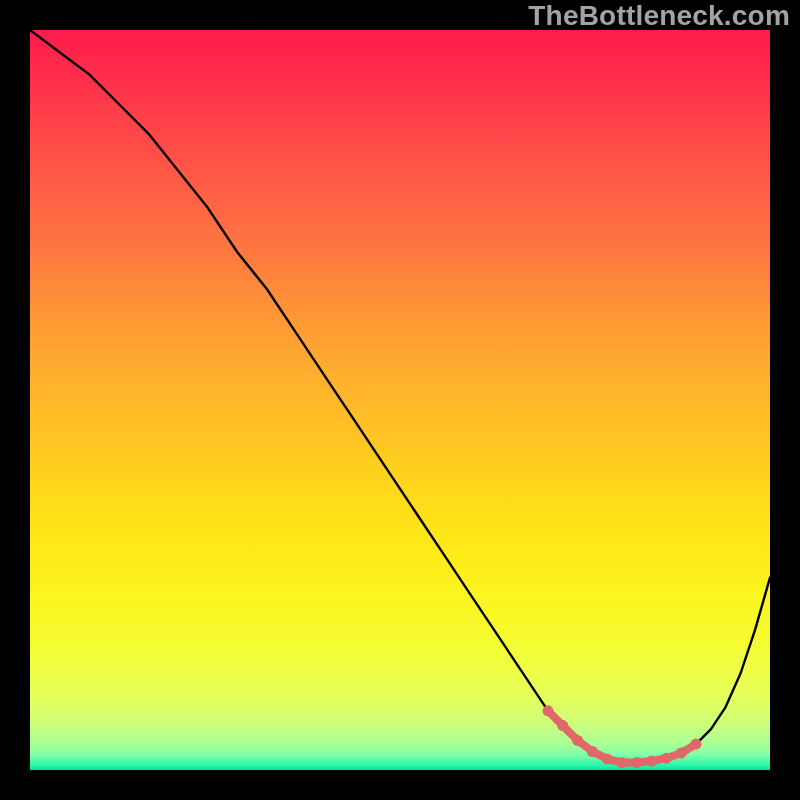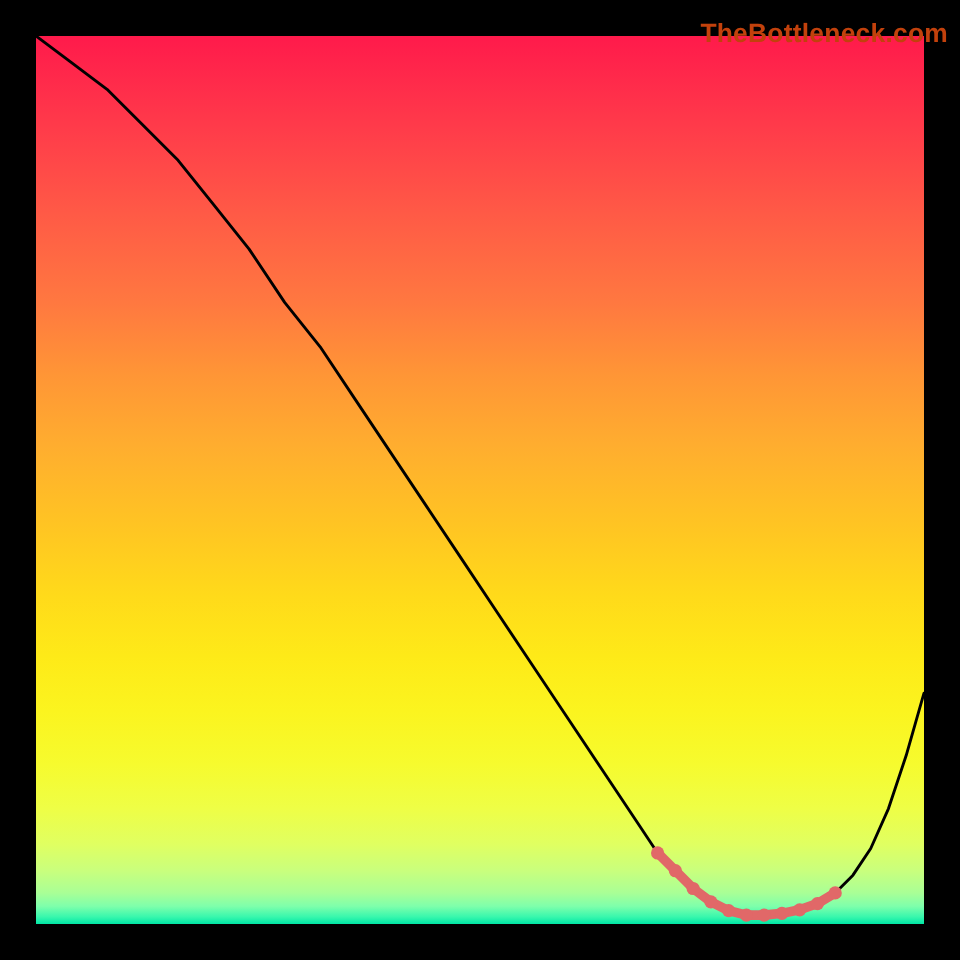--- a/index.html
+++ b/index.html
@@ -12,24 +12,24 @@
     font-family: Arial, Helvetica, sans-serif;
   }
   .frame {
     position: relative;
     width: 800px;
     height: 800px;
     background: #000;
   }
   .watermark {
     position: absolute;
-    top: 15px;
+    top: 0;
     right: 10px;
-    color: #c2410c;
-    font-size: 22px;
+    color: #a3a3a3;
+    font-size: 28px;
     font-weight: 600;
     letter-spacing: 0.2px;
     z-index: 20;
     user-select: none;
   }
   .plot {
     position: absolute;
     left: 30px;
     top: 30px;
     width: 740px;

